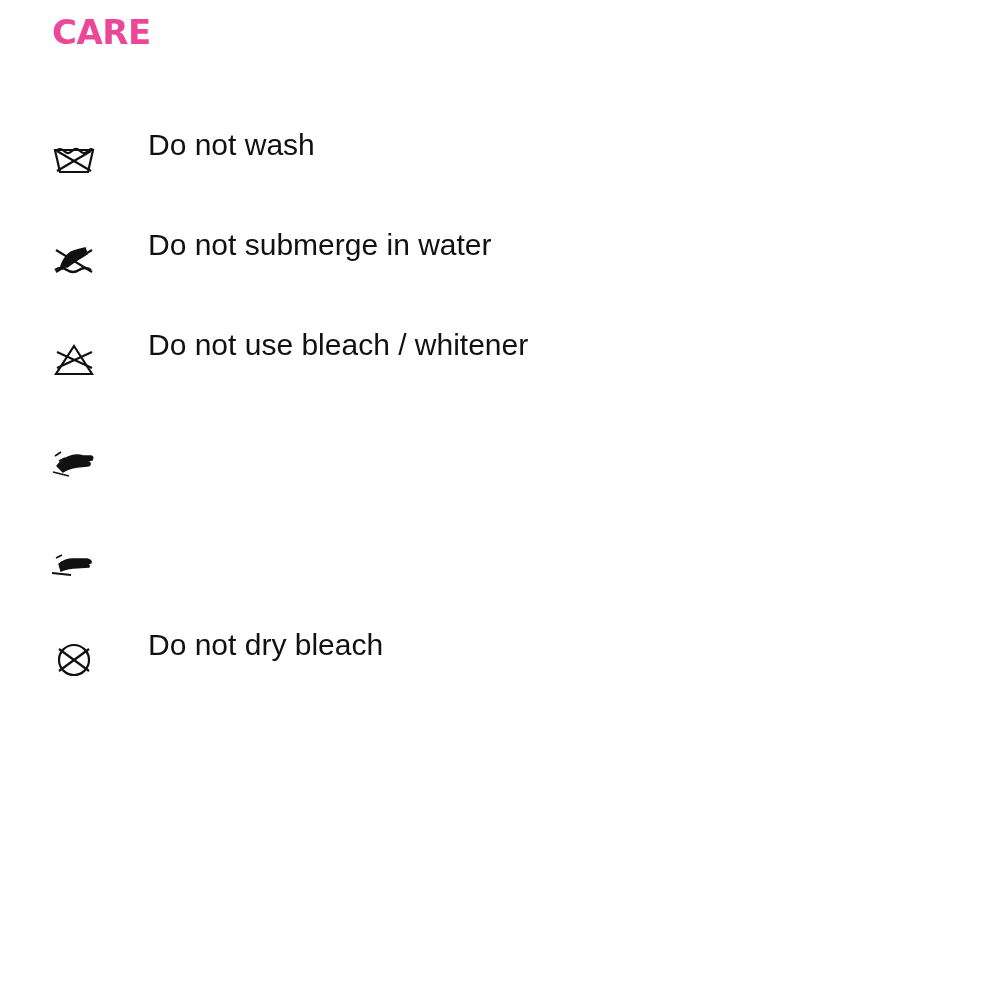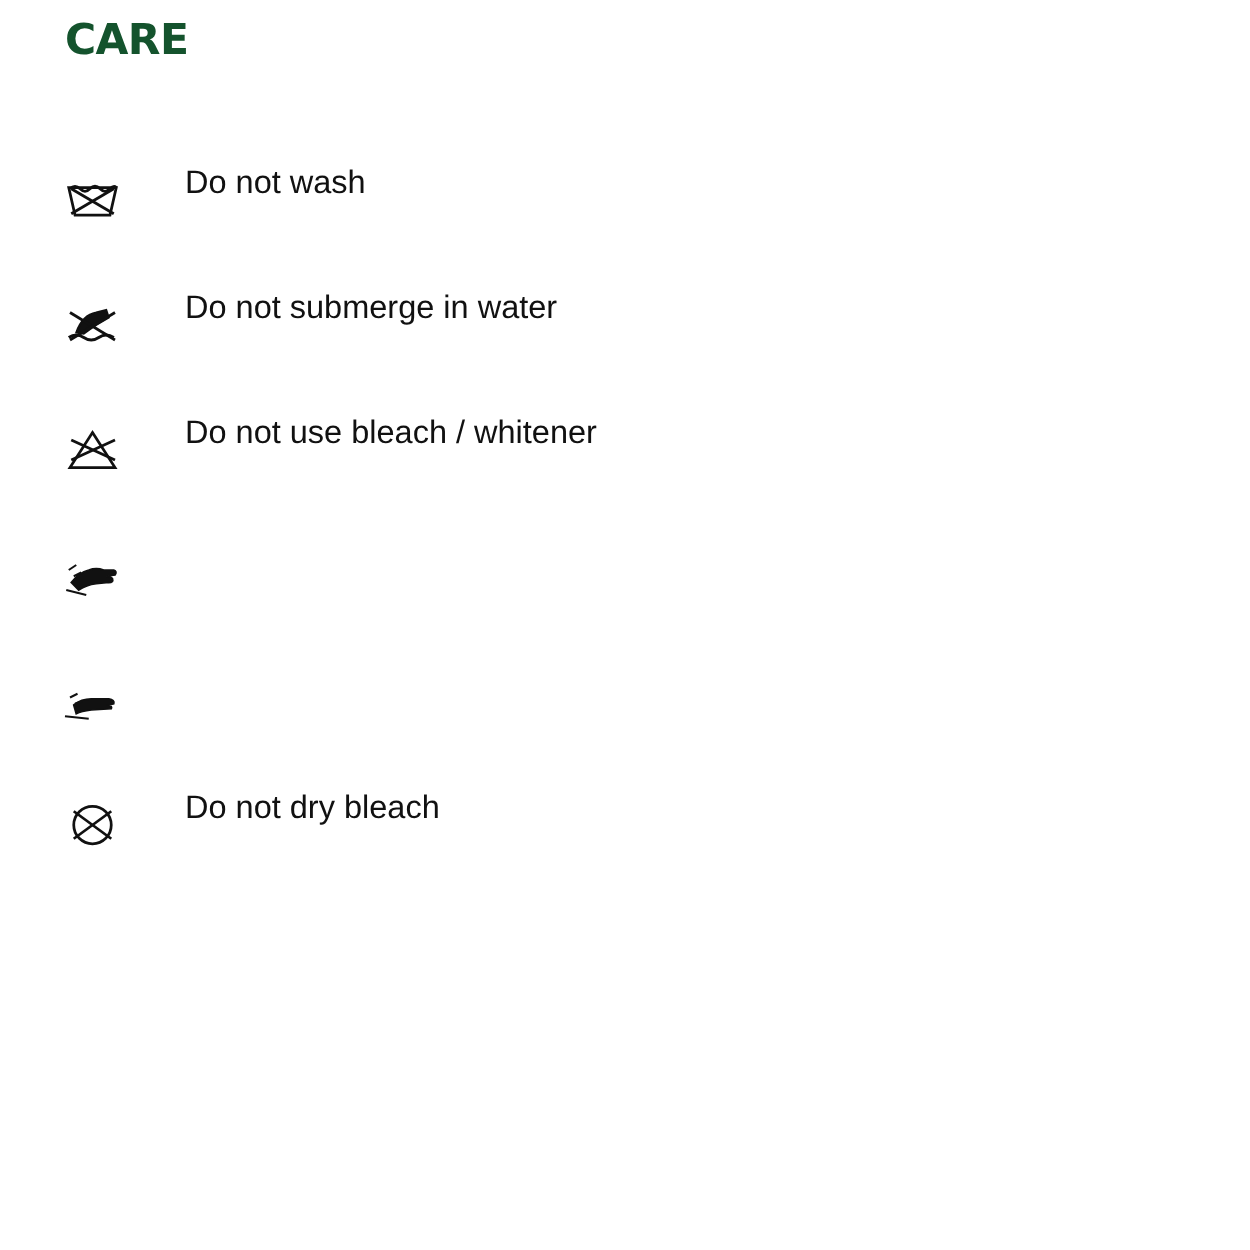--- a/index.html
+++ b/index.html
@@ -22,21 +22,21 @@
     padding: 0;
   }
   .title {
     position: absolute;
     left: 52px;
     top: 10px;
     font-family: "DejaVu Sans", sans-serif;
     font-weight: bold;
     font-size: 34px;
     letter-spacing: -0.5px;
-    color: #14532d;
+    color: #ec4899;
     line-height: 44px;
   }
   .care-list {
     position: absolute;
     left: 0;
     top: 118px;
     width: 1000px;
   }
   .care-row {
     display: flex;
@@ -55,21 +55,21 @@
     width: 54px;
     height: 48px;
     position: relative;
   }
   .icon-box svg {
     display: block;
     width: 54px;
     height: 48px;
   }
   .label-cell {
-    font-size: 26px;
+    font-size: 30px;
     line-height: 34px;
     color: #111111;
     padding-top: 10px;
     padding-right: 60px;
     max-width: 790px;
   }
   .label-cell.two-line {
     padding-top: 8px;
   }
 </style>

